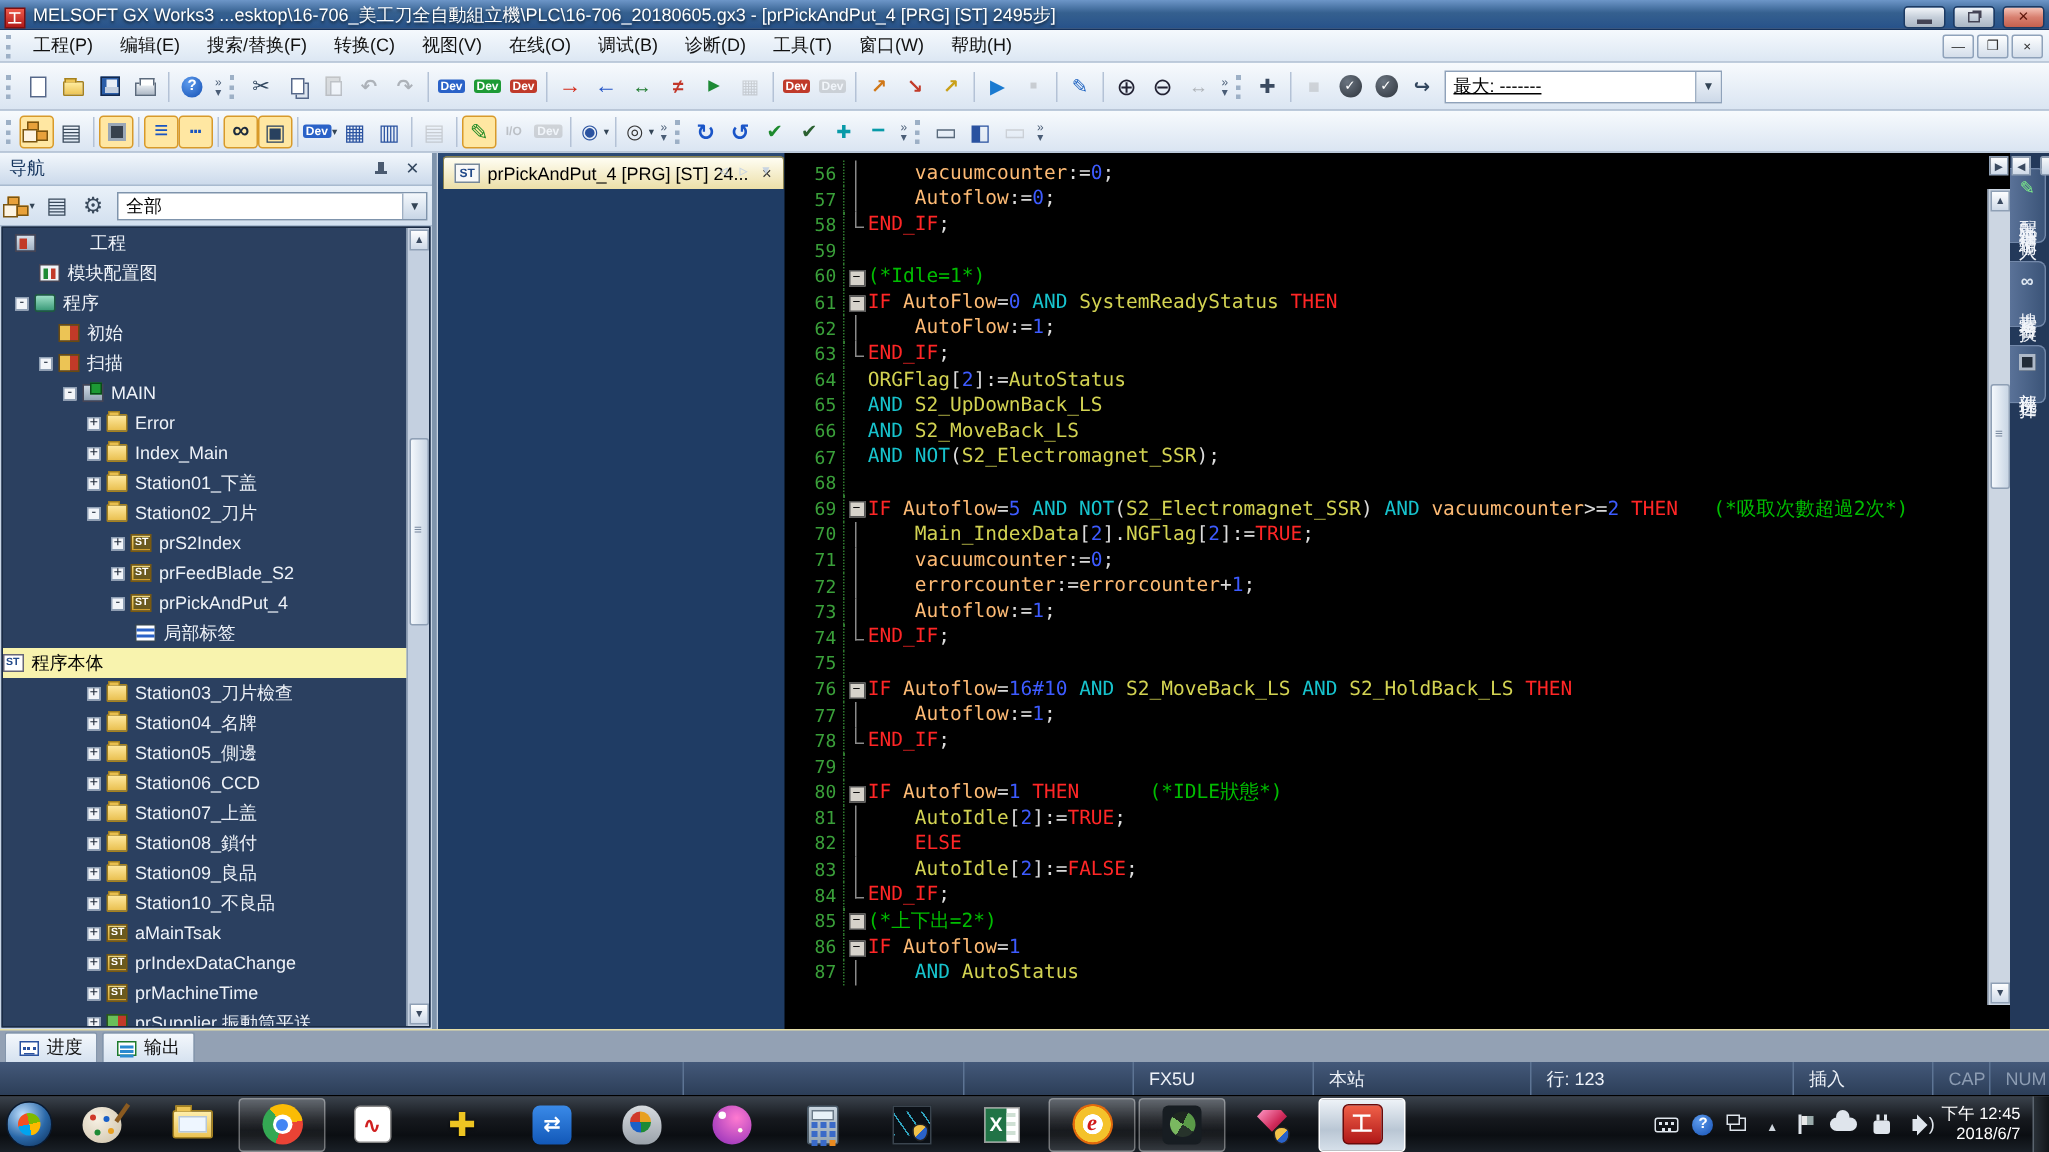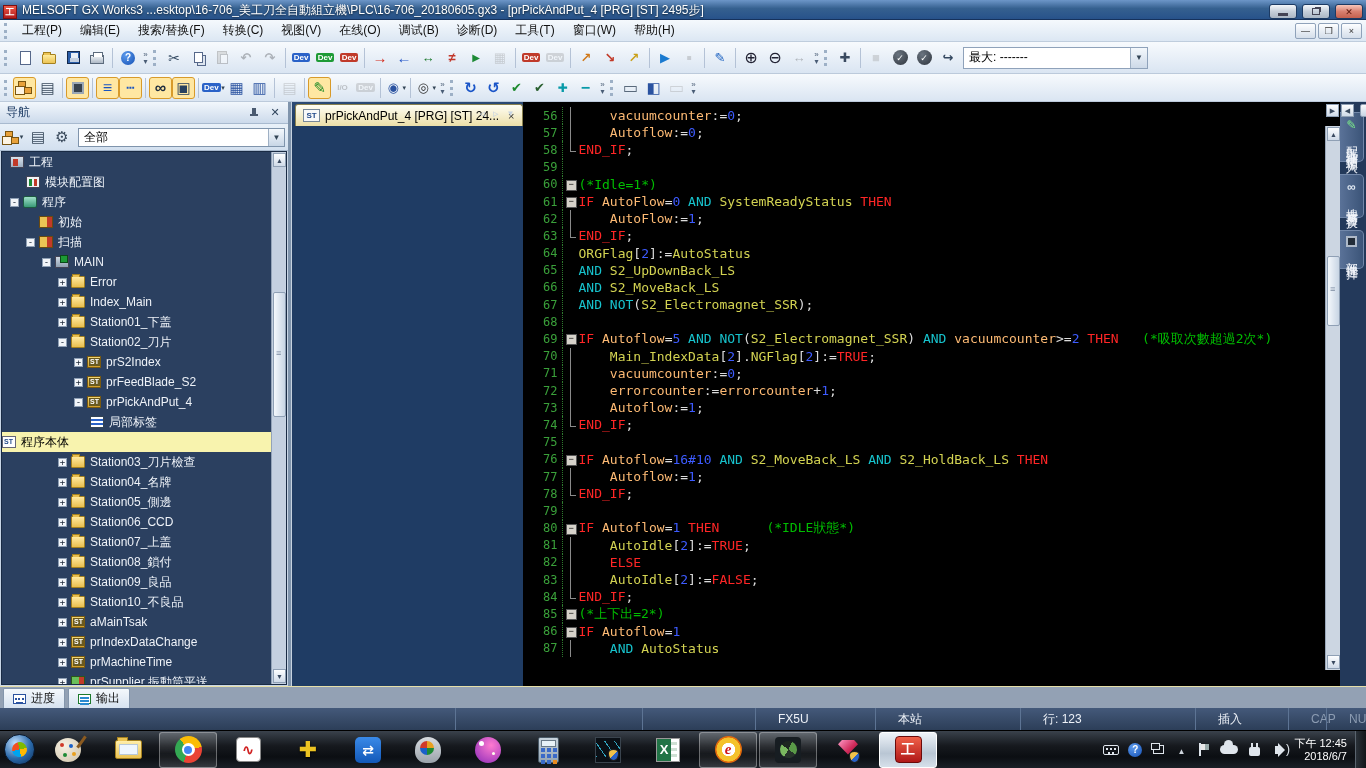--- a/index.html
+++ b/index.html
@@ -41,21 +41,21 @@
   .tbtn{width:24px;height:24px;border-radius:3px;display:flex;align-items:center;
     justify-content:center;flex:none;border:1px solid transparent;}
   .tbr2 .tbtn{width:23px;height:22px;}
   .tbtn.on{background:#ffe7a2;border-color:#d89a2a;}
   .tbtn.dis{opacity:.38;filter:grayscale(.9);}
   .tbsep{width:1px;height:20px;background:#b4c2d6;margin:0 3px;flex:none;}
   .tbov{display:flex;flex-direction:column;align-items:center;justify-content:center;
     font-size:8px;color:#4a5d76;width:11px;line-height:7px;flex:none;}
   .tbdd{display:flex;align-items:center;height:22px;border:1px solid #8fa2ba;background:#fff;
     font-size:12px;margin-left:3px;width:185px;flex:none;}
-  .tbdd .ddl{flex:1;padding:0 5px;white-space:nowrap;overflow:hidden;}
+  .tbdd .ddl{flex:1;padding:0 5px;white-space:nowrap;overflow:hidden;text-decoration:underline;}
   .tbdd .dda{width:17px;height:100%;background:linear-gradient(#f4f8fc,#cdd9e8);
     border-left:1px solid #9fb0c4;display:flex;align-items:center;justify-content:center;
     font-size:8px;color:#345;}
 
   .ic{width:18px;height:17px;display:flex;align-items:center;justify-content:center;
     font-size:13px;position:relative;}
   .ic-page{width:11px;height:14px;background:#fff;border:1px solid #56688a;}
   .ic-folder-open{width:14px;height:10px;background:linear-gradient(#ffec9e,#ecc455);
     border:1px solid #a5811f;border-radius:1px;margin-top:3px;position:relative;}
   .ic-folder-open::before{content:"";position:absolute;top:-3px;left:0;width:6px;height:2px;
@@ -247,21 +247,21 @@
   .dk1{width:13px;height:10px;background:#fff;border:1px solid #2a52a0;position:relative;}
   .dk1::before{content:"";position:absolute;left:1px;top:2px;right:1px;height:1px;
     border-bottom:2px dotted #2a52a0;box-shadow:0 4px 0 -1px #2a52a0;}
   .dk2{width:13px;height:10px;background:#fff;border:1px solid #1d7a2d;position:relative;}
   .dk2::before{content:"";position:absolute;left:1px;top:2px;right:1px;height:2px;background:#2a8ad0;
     box-shadow:0 3px 0 #2a8ad0,0 6px 0 #2a8ad0;}
 
   
   .statusbar{position:absolute;top:708px;left:0;width:1366px;height:22px;
     background:linear-gradient(#44597a,#2c3e58);color:#eef2f8;font-size:12px;display:flex;align-items:stretch;}
-  .sseg{display:flex;align-items:center;padding-left:22px;border-left:1px solid #5d7494;white-space:nowrap;}
+  .sseg{display:flex;align-items:center;padding-left:10px;border-left:1px solid #5d7494;white-space:nowrap;}
   .sseg:first-child{border-left:none;flex:1;}
   .sseg.dim{color:#8c9cb2;}
 
   
   .taskbar{position:absolute;top:730px;left:0;width:1366px;height:38px;
     background:linear-gradient(#3a424c,#16191e 40%,#0b0e12 70%,#1a2027);display:flex;
     align-items:center;border-top:1px solid #000;}
   .orb{width:38px;height:38px;display:flex;align-items:center;justify-content:center;flex:none;}
   .orbc{width:31px;height:31px;border-radius:50%;border:1px solid #0a1a30;
     background:radial-gradient(circle at 35% 28%,#bfe0ff,#2a68a8 55%,#0c2c55);
@@ -656,21 +656,21 @@
           <span class="ddl">全部</span>
           <span class="dda">▼</span>
         </span>
       </div>
       <div class="nav-tree" id="nav-tree">
         <div class="tsb">
           <span class="sbbtn" style="top:1px">▲</span>
           <span class="sbthumb" style="top:140px;height:125px"></span>
           <span class="sbbtn" style="bottom:1px">▼</span>
         </div>
-      <div class="trow" style="padding-left: 8px;">
+      <div class="trow" style="padding-left: 8px; gap: 31px;">
             <span class="tico ti-proj"></span>
             <span class="tlabel">工程</span>
           </div>
           <div class="trow" style="padding-left: 24px;">
             <span class="tico ti-module"></span>
             <span class="tlabel">模块配置图</span>
           </div>
           <div class="trow" style="padding-left: 8px;">
             <span class="texp">-</span>
             <span class="tico ti-prog"></span>

